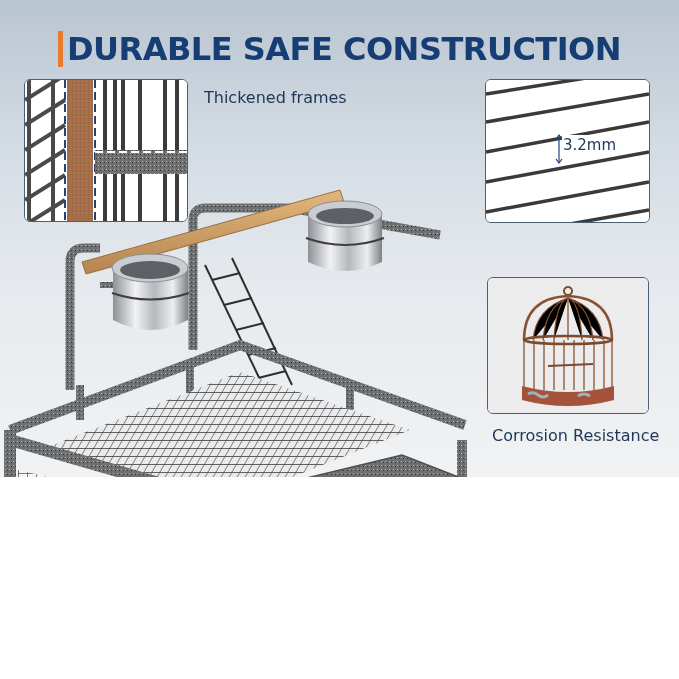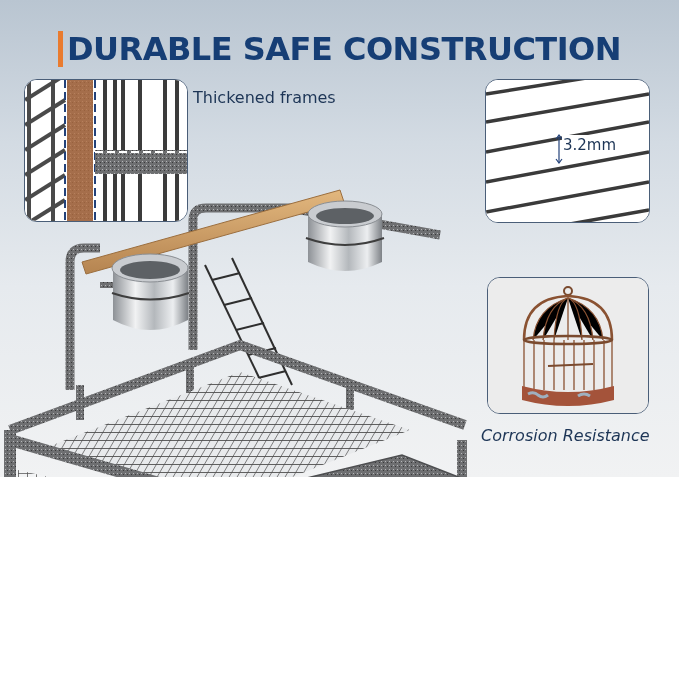--- a/index.html
+++ b/index.html
@@ -2,22 +2,22 @@
 <html><head>
 <meta charset="utf-8">
 <style>
   html, body { margin:0; padding:0; }
   body { width:679px; height:679px; overflow:hidden; font-family:"DejaVu Sans", sans-serif; }
   .canvas { position:relative; width:679px; height:477px; overflow:hidden;
     background: linear-gradient(180deg, #b9c5d1 0%, #d3dbe3 30%, #e6eaee 60%, #f1f2f3 100%); }
   .title-wrap { position:absolute; left:58px; top:27px; height:44px; display:flex; align-items:center; }
   .title-bar { width:5px; height:36px; background:#e97b2f; margin-right:4px; }
   .title { font-family:"DejaVu Sans", sans-serif; font-weight:bold; font-size:32px; color:#163e75; letter-spacing:-0.5px; white-space:nowrap; }
-  .inset { position:absolute; border:1.5px solid #4a5e78; border-radius:13px; overflow:hidden; background:#fff;text-decoration:underline; }
-  .label { position:absolute; color:#1d3556; font-size:16px; white-space:nowrap; }
+  .inset { position:absolute; border:1.5px solid #4a5e78; border-radius:6px; overflow:hidden; background:#fff;text-decoration:underline; }
+  .label { position:absolute; color:#1d3556; font-size:16px; white-space:nowrap;margin-left:11px; }
   .label.center { text-align:center; line-height:22px; }
   svg { display:block; }
 </style>
 </head>
 <body>
 
 <div class="canvas">
 
   <div class="title-wrap">
     <div class="title-bar"></div>
@@ -175,15 +175,15 @@
           <line x1="106" y1="62" x2="106" y2="112"></line>
         <line x1="116" y1="62" x2="116" y2="112"></line>
           <line x1="124" y1="62" x2="124" y2="110"></line>
       </g>
       <ellipse cx="80" cy="62" rx="44" ry="4" fill="none" stroke="#7a4a2e" stroke-width="2.5"></ellipse>
       <line x1="60" y1="88" x2="105" y2="86" stroke="#7a4a2e" stroke-width="2"></line>
       <path d="M34 108 Q80 120 126 108 V122 Q80 134 34 122 Z" fill="#a4533a"></path>
       <path d="M40 116 q6 -3 10 1 q5 4 10 0 M90 118 q6 -4 12 0" stroke="#9fb0bf" stroke-width="3" fill="none"></path>
     </svg>
   </div>
-  <div class="label" style="left:481px;top:426px;font-style:italic;">Corrosion Resistance</div>
+  <div class="label" style="left:481px;top:426px;">Corrosion Resistance</div>
 
 </div>
 
 </body></html>

